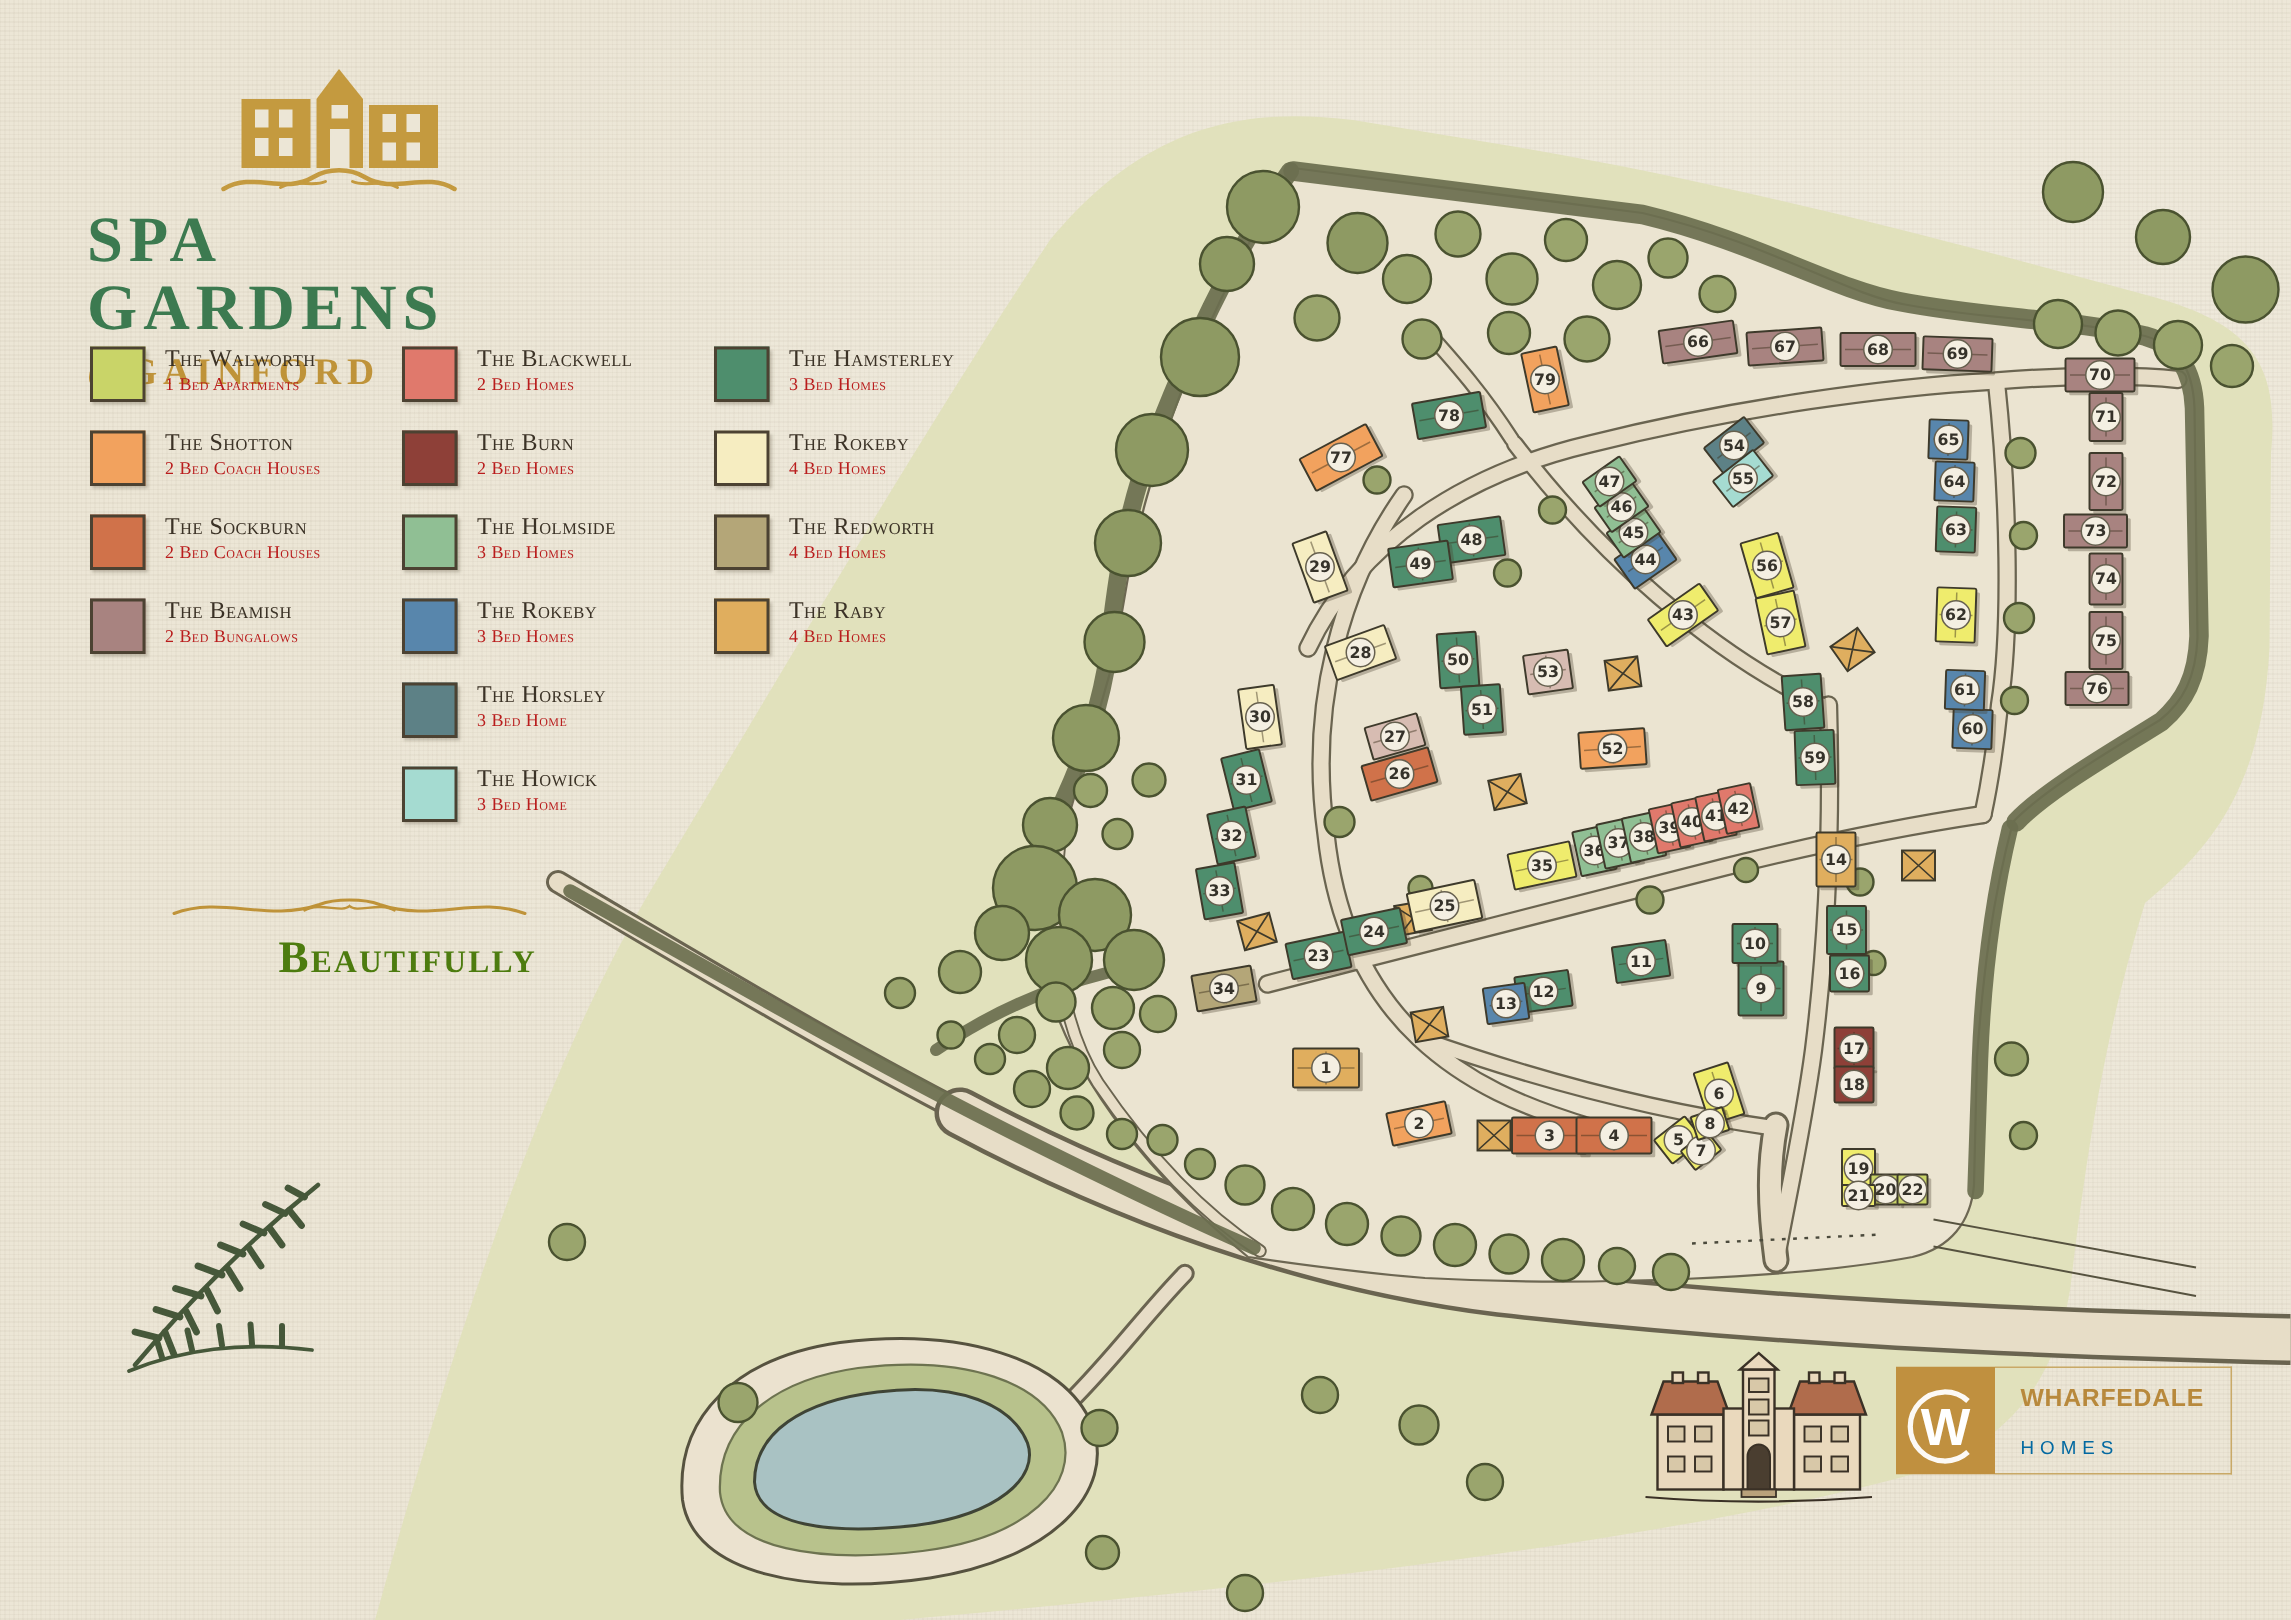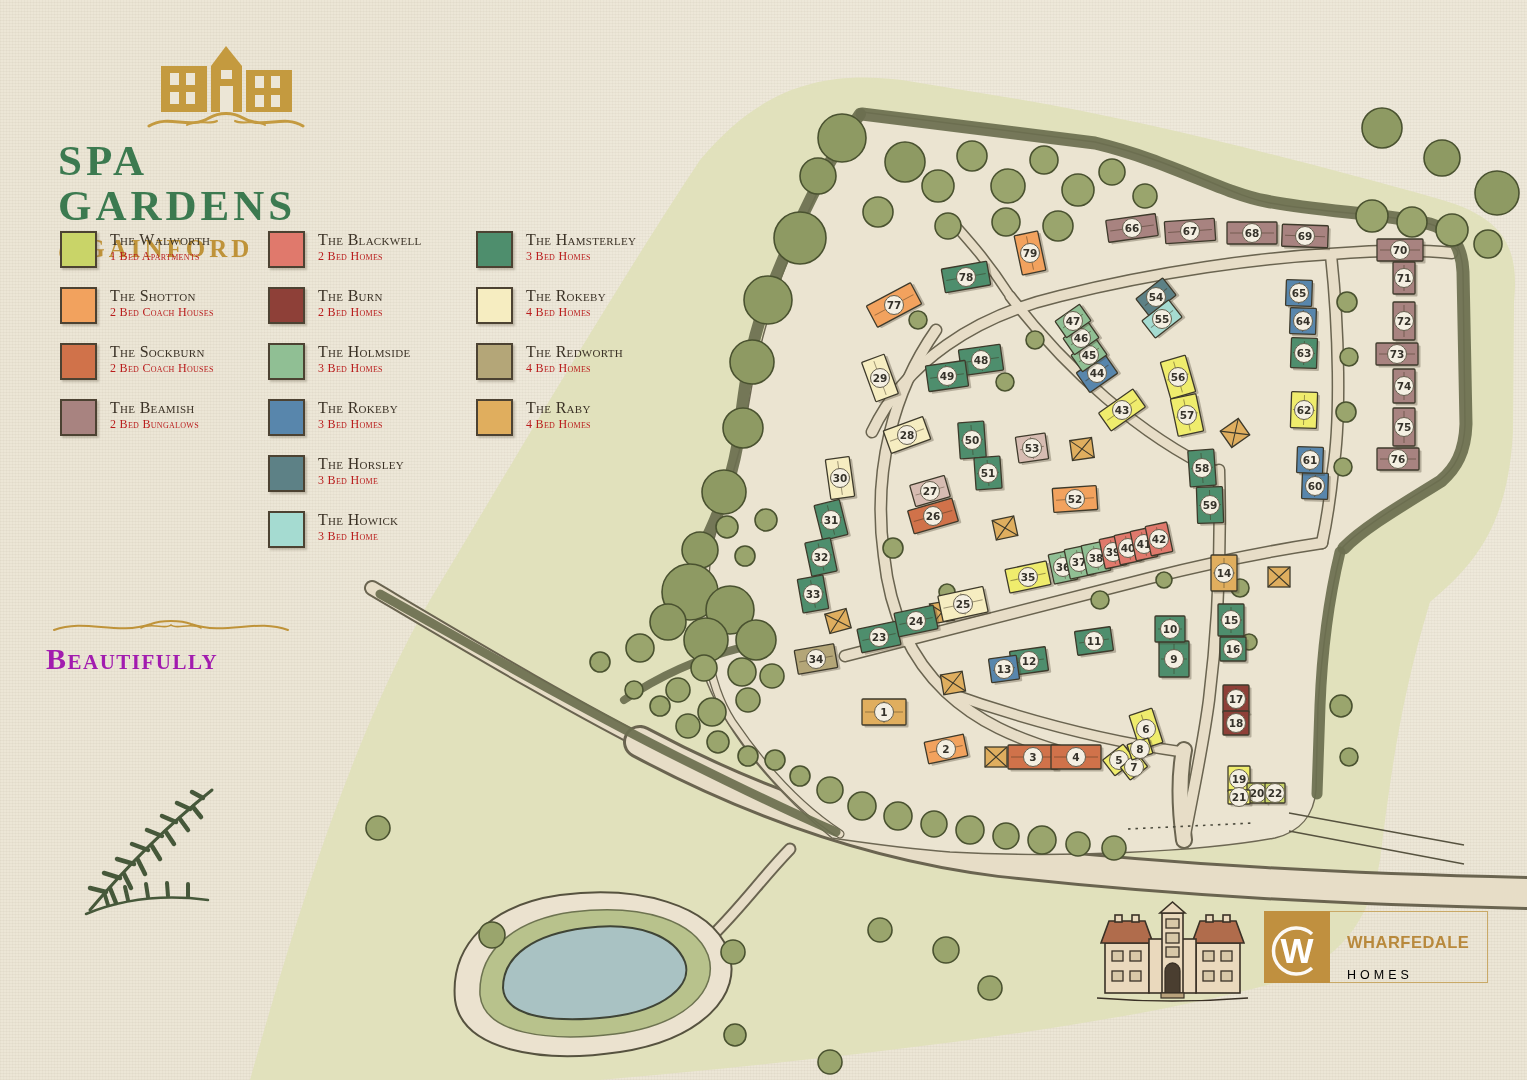--- a/index.html
+++ b/index.html
@@ -22,31 +22,31 @@
   .brand-sub{font-size:25px;font-weight:bold;color:#bf9339;letter-spacing:4px;margin-top:7px}
 
   .legend{position:absolute;left:60px;top:231px;display:flex;gap:27px}
   .legend-col{display:flex;flex-direction:column;gap:18px;width:181px}
   .legend-item{display:flex;align-items:flex-start;height:38px}
   .swatch{width:37px;height:37px;border:2px solid #4c4232;box-sizing:border-box;flex:none;box-shadow:1.5px 2px 2px rgba(90,80,60,.3)}
   .legend-text{margin-left:13px;padding-top:0}
   .legend-name{display:block;font-variant:small-caps;font-weight:normal;font-size:16px;line-height:1.15;color:#3b3226;letter-spacing:.3px}
   .legend-desc{display:block;font-variant:small-caps;font-size:12px;color:#b91c1c;line-height:1.2;letter-spacing:.3px}
 
-  .tagline{position:absolute;left:46px;top:616px;width:312px;text-align:left;color:#a21caf}
+  .tagline{position:absolute;left:46px;top:595px;width:312px;text-align:right;color:#4d7c0f}
   .tagline-line{font-variant:small-caps;font-weight:bold;font-size:30px;line-height:1.12;letter-spacing:1.5px}
 
   .fern{position:absolute;left:62px;top:768px}
   .manor{position:absolute;left:1085px;top:891px}
 
   .dev{position:absolute;left:1264px;top:911px;display:flex;height:72px}
   .dev-mark{width:66px;height:72px;flex:none}
-  .dev-textbox{border:1.5px solid #c9a967;border-left:none;width:140px;display:flex;flex-direction:column;justify-content:flex-end;padding-left:17px}
+  .dev-textbox{border:1.5px solid #c9a967;border-left:none;width:140px;display:flex;flex-direction:column;justify-content:center;padding-left:17px}
   .dev-name{font-family:"Liberation Sans",sans-serif;font-weight:bold;font-size:16.5px;color:#b8893c;letter-spacing:.5px}
-  .dev-division{font-family:"Liberation Sans",sans-serif;font-size:12.5px;color:#000000;letter-spacing:4px;margin-top:16px}
+  .dev-division{font-family:"Liberation Sans",sans-serif;font-size:12.5px;color:#0369a1;letter-spacing:4px;margin-top:16px}
 </style>
 </head>
 <body>
 
 <svg id="map" viewBox="0 0 1527 1080" xmlns="http://www.w3.org/2000/svg">
 
   <path d="M250,1080 C300,900 360,720 430,600 C520,450 620,280 700,160 C760,88 822,70 902,80 L1005,97
            C1155,122 1305,162 1432,197 C1500,215 1520,242 1514,302 L1513,432 C1508,522 1478,562 1430,602
            C1400,700 1390,780 1380,860 C1370,922 1338,962 1278,982 C1098,1032 800,1062 600,1080 Z" fill="#e1e1bc"></path>
 

